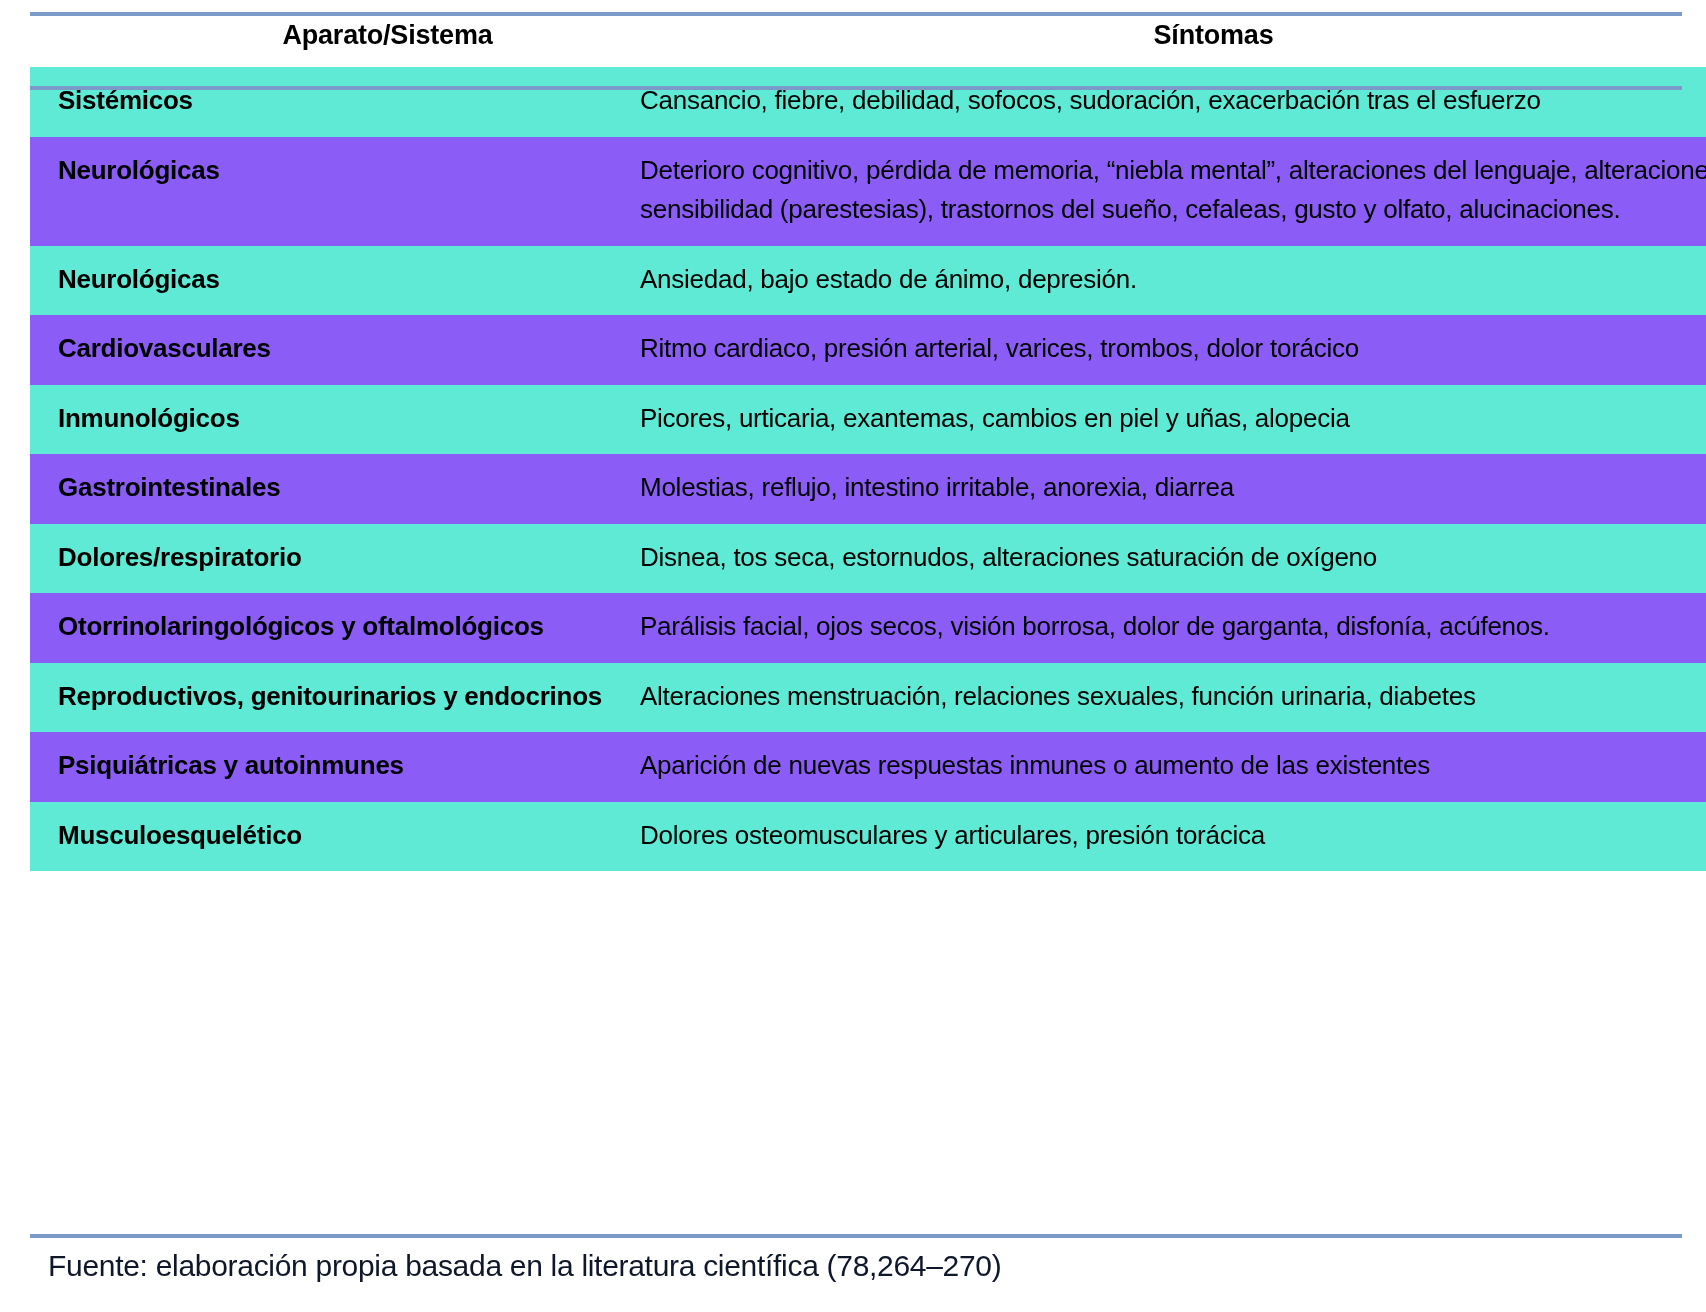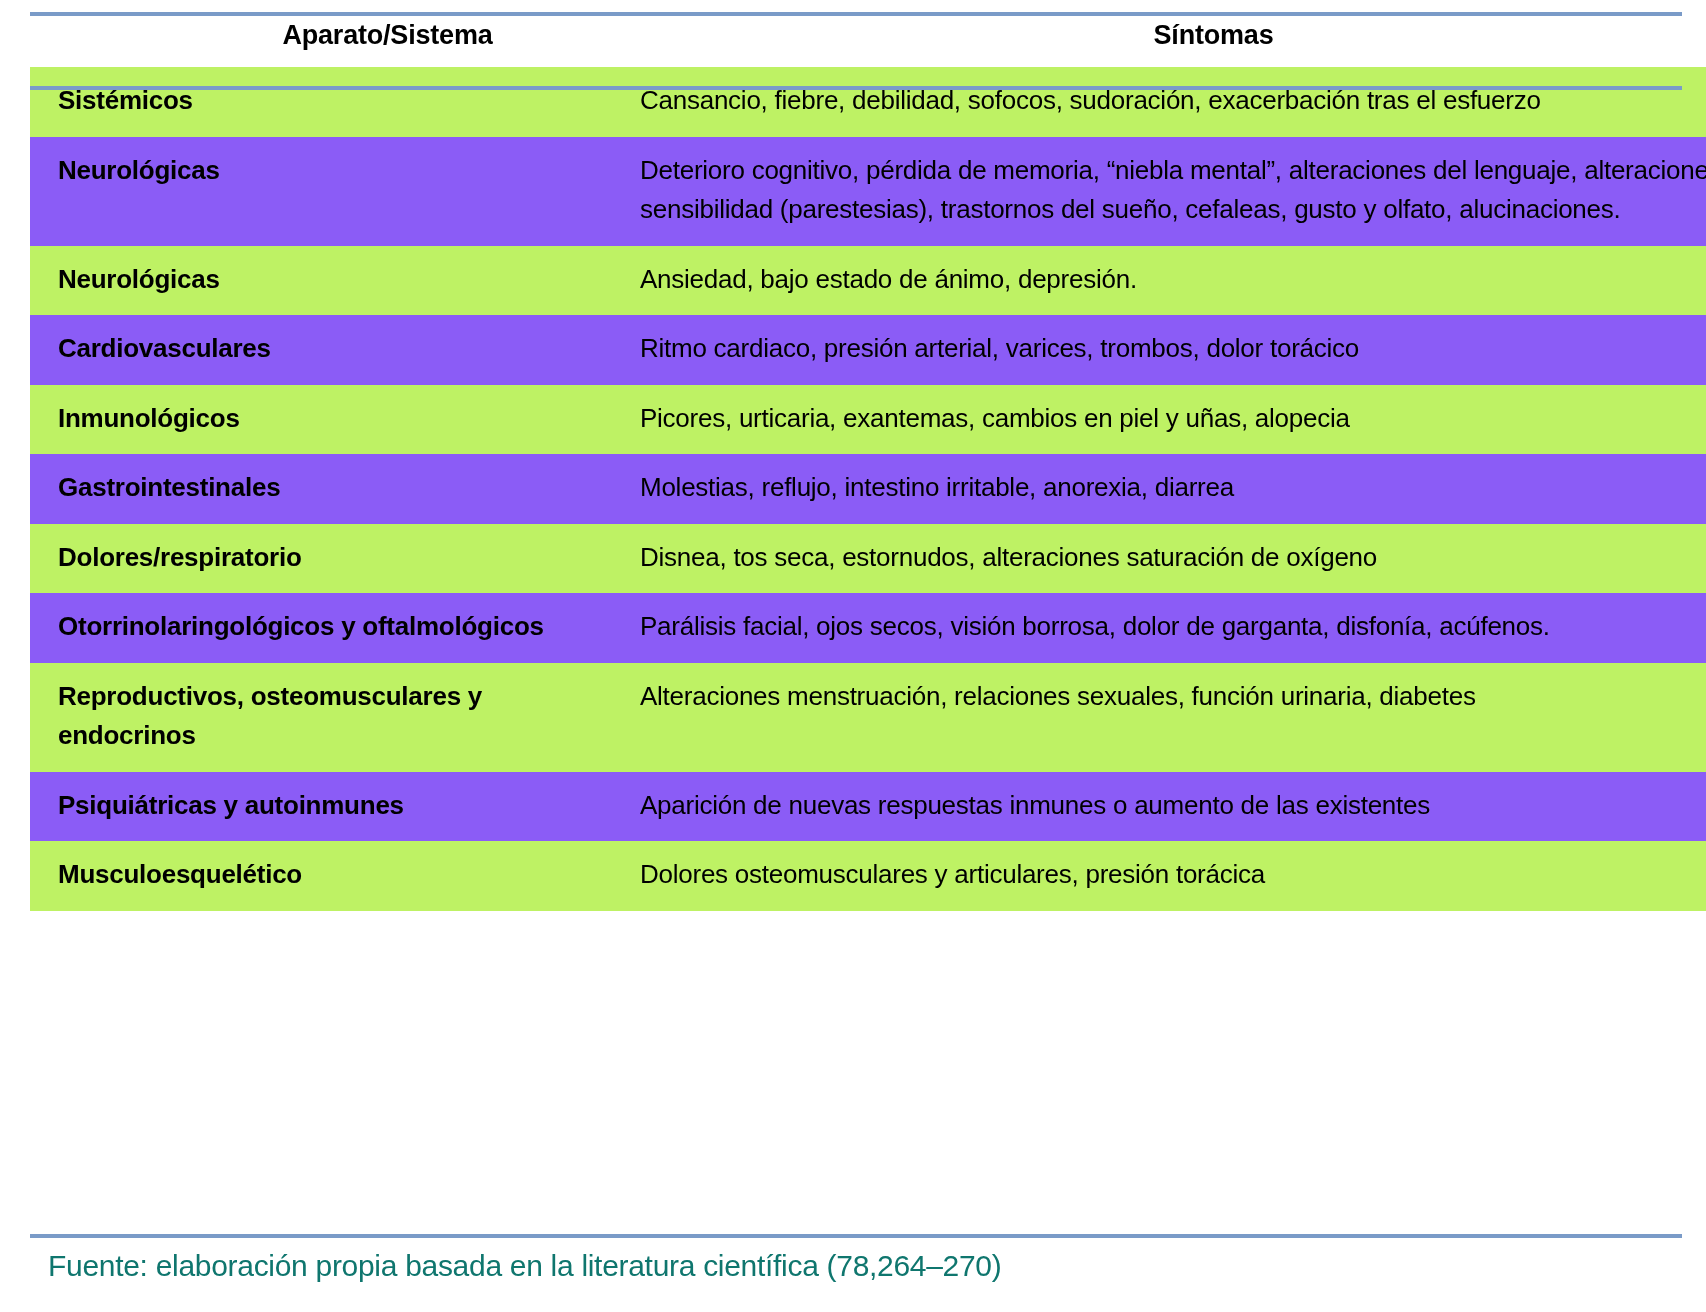--- a/index.html
+++ b/index.html
@@ -90,33 +90,33 @@
     width: 505px;
   }
   tbody td.sym {
     font-weight: normal;
     padding-left: 0px;
     padding-right: 38px;
     width: 1147px;
   }
 
   tbody tr.shaded td {
-    background: #bef264;
+    background: #5eead4;
   }
   tbody tr.plain td {
     background: #8b5cf6;
   }
 
   .source-note {
     position: absolute;
     left: 48px;
     top: 1243px;
     font-size: 30px;
     letter-spacing: -0.3px;
-    color: #0f766e;
+    color: #0f172a;
     white-space: nowrap;
   }
 </style>
 </head>
 <body>
 
 <div class="table-wrap">
 
   <div class="rule-top"></div>
   <div class="rule-headerbottom"></div>
@@ -156,21 +156,21 @@
         </tr>
         <tr class="shaded">
           <td class="cat">Dolores/respiratorio</td>
           <td class="sym">Disnea, tos seca, estornudos, alteraciones saturación de oxígeno</td>
         </tr>
         <tr class="plain">
           <td class="cat">Otorrinolaringológicos y oftalmológicos</td>
           <td class="sym">Parálisis facial, ojos secos, visión borrosa, dolor de garganta, disfonía, acúfenos.</td>
         </tr>
         <tr class="shaded">
-          <td class="cat">Reproductivos, osteomusculares y endocrinos</td>
+          <td class="cat">Reproductivos, genitourinarios y endocrinos</td>
           <td class="sym">Alteraciones menstruación, relaciones sexuales, función urinaria, diabetes</td>
         </tr>
         <tr class="plain">
           <td class="cat">Psiquiátricas y autoinmunes</td>
           <td class="sym">Aparición de nuevas respuestas inmunes o aumento de las existentes</td>
         </tr>
         <tr class="shaded">
           <td class="cat">Musculoesquelético</td>
           <td class="sym">Dolores osteomusculares y articulares, presión torácica</td>
         </tr>

